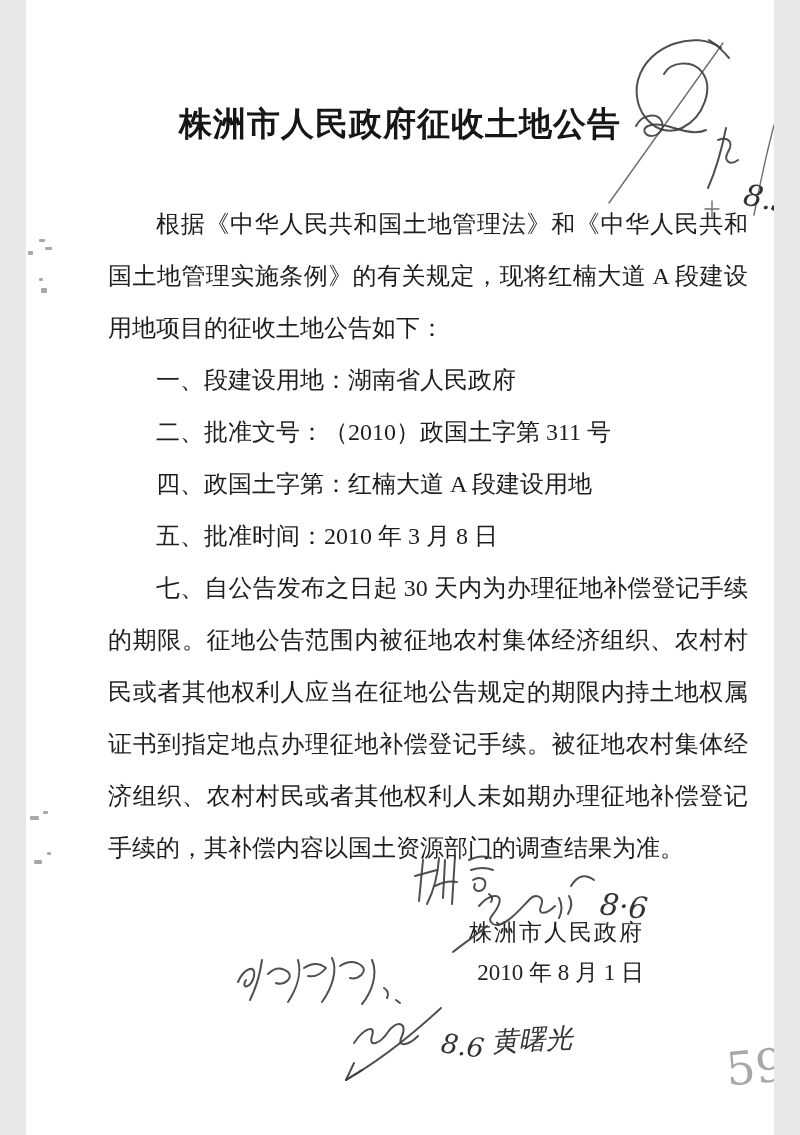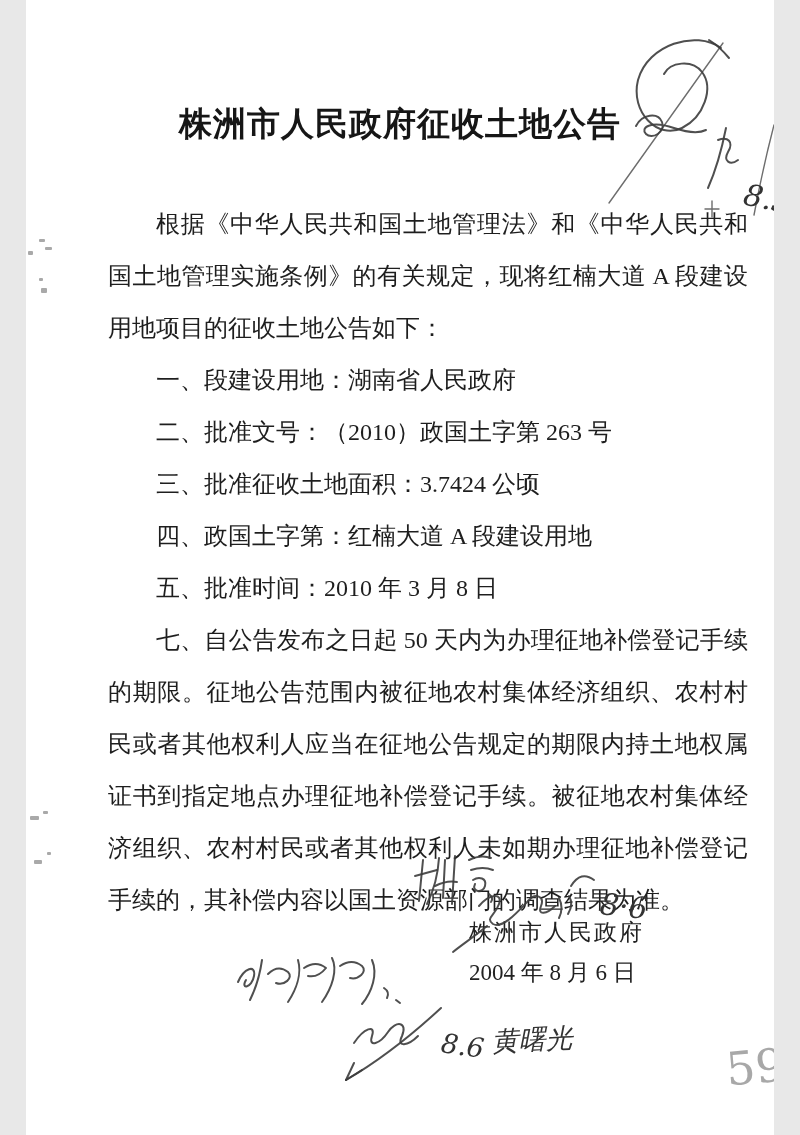--- a/index.html
+++ b/index.html
@@ -13,21 +13,21 @@
     text-align:center; font-size:33px; font-weight:700; letter-spacing:1px;
     margin:0; color:#161616;
   }
   .doc-body {
     position:absolute; top:198px; left:82px; width:640px;
     font-size:24px; line-height:52px; text-align:justify;
   }
   .doc-body p { margin:0; text-indent:2em; }
   .sig-block {
     position:absolute; top:913px; right:130px;
-    font-size:23px; line-height:40px; text-align:left; color:#222;
+    font-size:23px; line-height:40px; text-align:right; color:#222;
   }
   .sig-agency { letter-spacing:2px; }
   .page-number {
     position:absolute; left:700px; top:1040px;
     font-size:46px; color:#939393; opacity:.8;
     transform:rotate(-5deg); font-family:"DejaVu Serif",serif;
   }
   svg.ink { position:absolute; overflow:visible; }
   .ink path {
     fill:none; stroke:#3c3c3c; stroke-width:2;
@@ -42,30 +42,29 @@
 </head>
 <body>
 
 <div class="page">
 
   <h1 class="doc-title">株洲市人民政府征收土地公告</h1>
 
   <div class="doc-body">
     <p>根据《中华人民共和国土地管理法》和《中华人民共和国土地管理实施条例》的有关规定，现将红楠大道 A 段建设用地项目的征收土地公告如下：</p>
     <p>一、段建设用地：湖南省人民政府</p>
-    <p>二、批准文号：（2010）政国土字第 263 号</p>
-    <p>三、批准征收土地面积：3.7424 公顷</p>
+    <p>二、批准文号：（2010）政国土字第 311 号</p>
     <p>四、政国土字第：红楠大道 A 段建设用地</p>
     <p>五、批准时间：2010 年 3 月 8 日</p>
-    <p>七、自公告发布之日起 50 天内为办理征地补偿登记手续的期限。征地公告范围内被征地农村集体经济组织、农村村民或者其他权利人应当在征地公告规定的期限内持土地权属证书到指定地点办理征地补偿登记手续。被征地农村集体经济组织、农村村民或者其他权利人未如期办理征地补偿登记手续的，其补偿内容以国土资源部门的调查结果为准。</p>
+    <p>七、自公告发布之日起 30 天内为办理征地补偿登记手续的期限。征地公告范围内被征地农村集体经济组织、农村村民或者其他权利人应当在征地公告规定的期限内持土地权属证书到指定地点办理征地补偿登记手续。被征地农村集体经济组织、农村村民或者其他权利人未如期办理征地补偿登记手续的，其补偿内容以国土资源部门的调查结果为准。</p>
   </div>
 
   <div class="sig-block">
     <div class="sig-agency">株洲市人民政府</div>
-    <div>2004 年 8 月 6 日</div>
+    <div>2010 年 8 月 1 日</div>
   </div>
 
   <svg class="ink" style="left:550px; top:18px;" width="250" height="205" viewBox="0 0 250 205">
     <g>
       <path d="M133,22 Q143,28 153,40"></path>
       <path d="M145,30 C120,12 72,26 62,62 C54,94 82,122 106,110 C128,99 138,70 126,54 C116,41 94,44 88,56"></path>
       <path class="thin" d="M147,25 L33,185"></path>
       <path d="M60,108 C66,96 82,94 86,104 C90,114 76,122 70,116 C64,110 74,102 98,110 C110,114 122,116 130,112"></path>
       <path d="M150,110 C146,130 140,152 132,170"></path>
       <path d="M142,122 C152,118 158,124 152,134 C147,143 154,148 162,142"></path>

